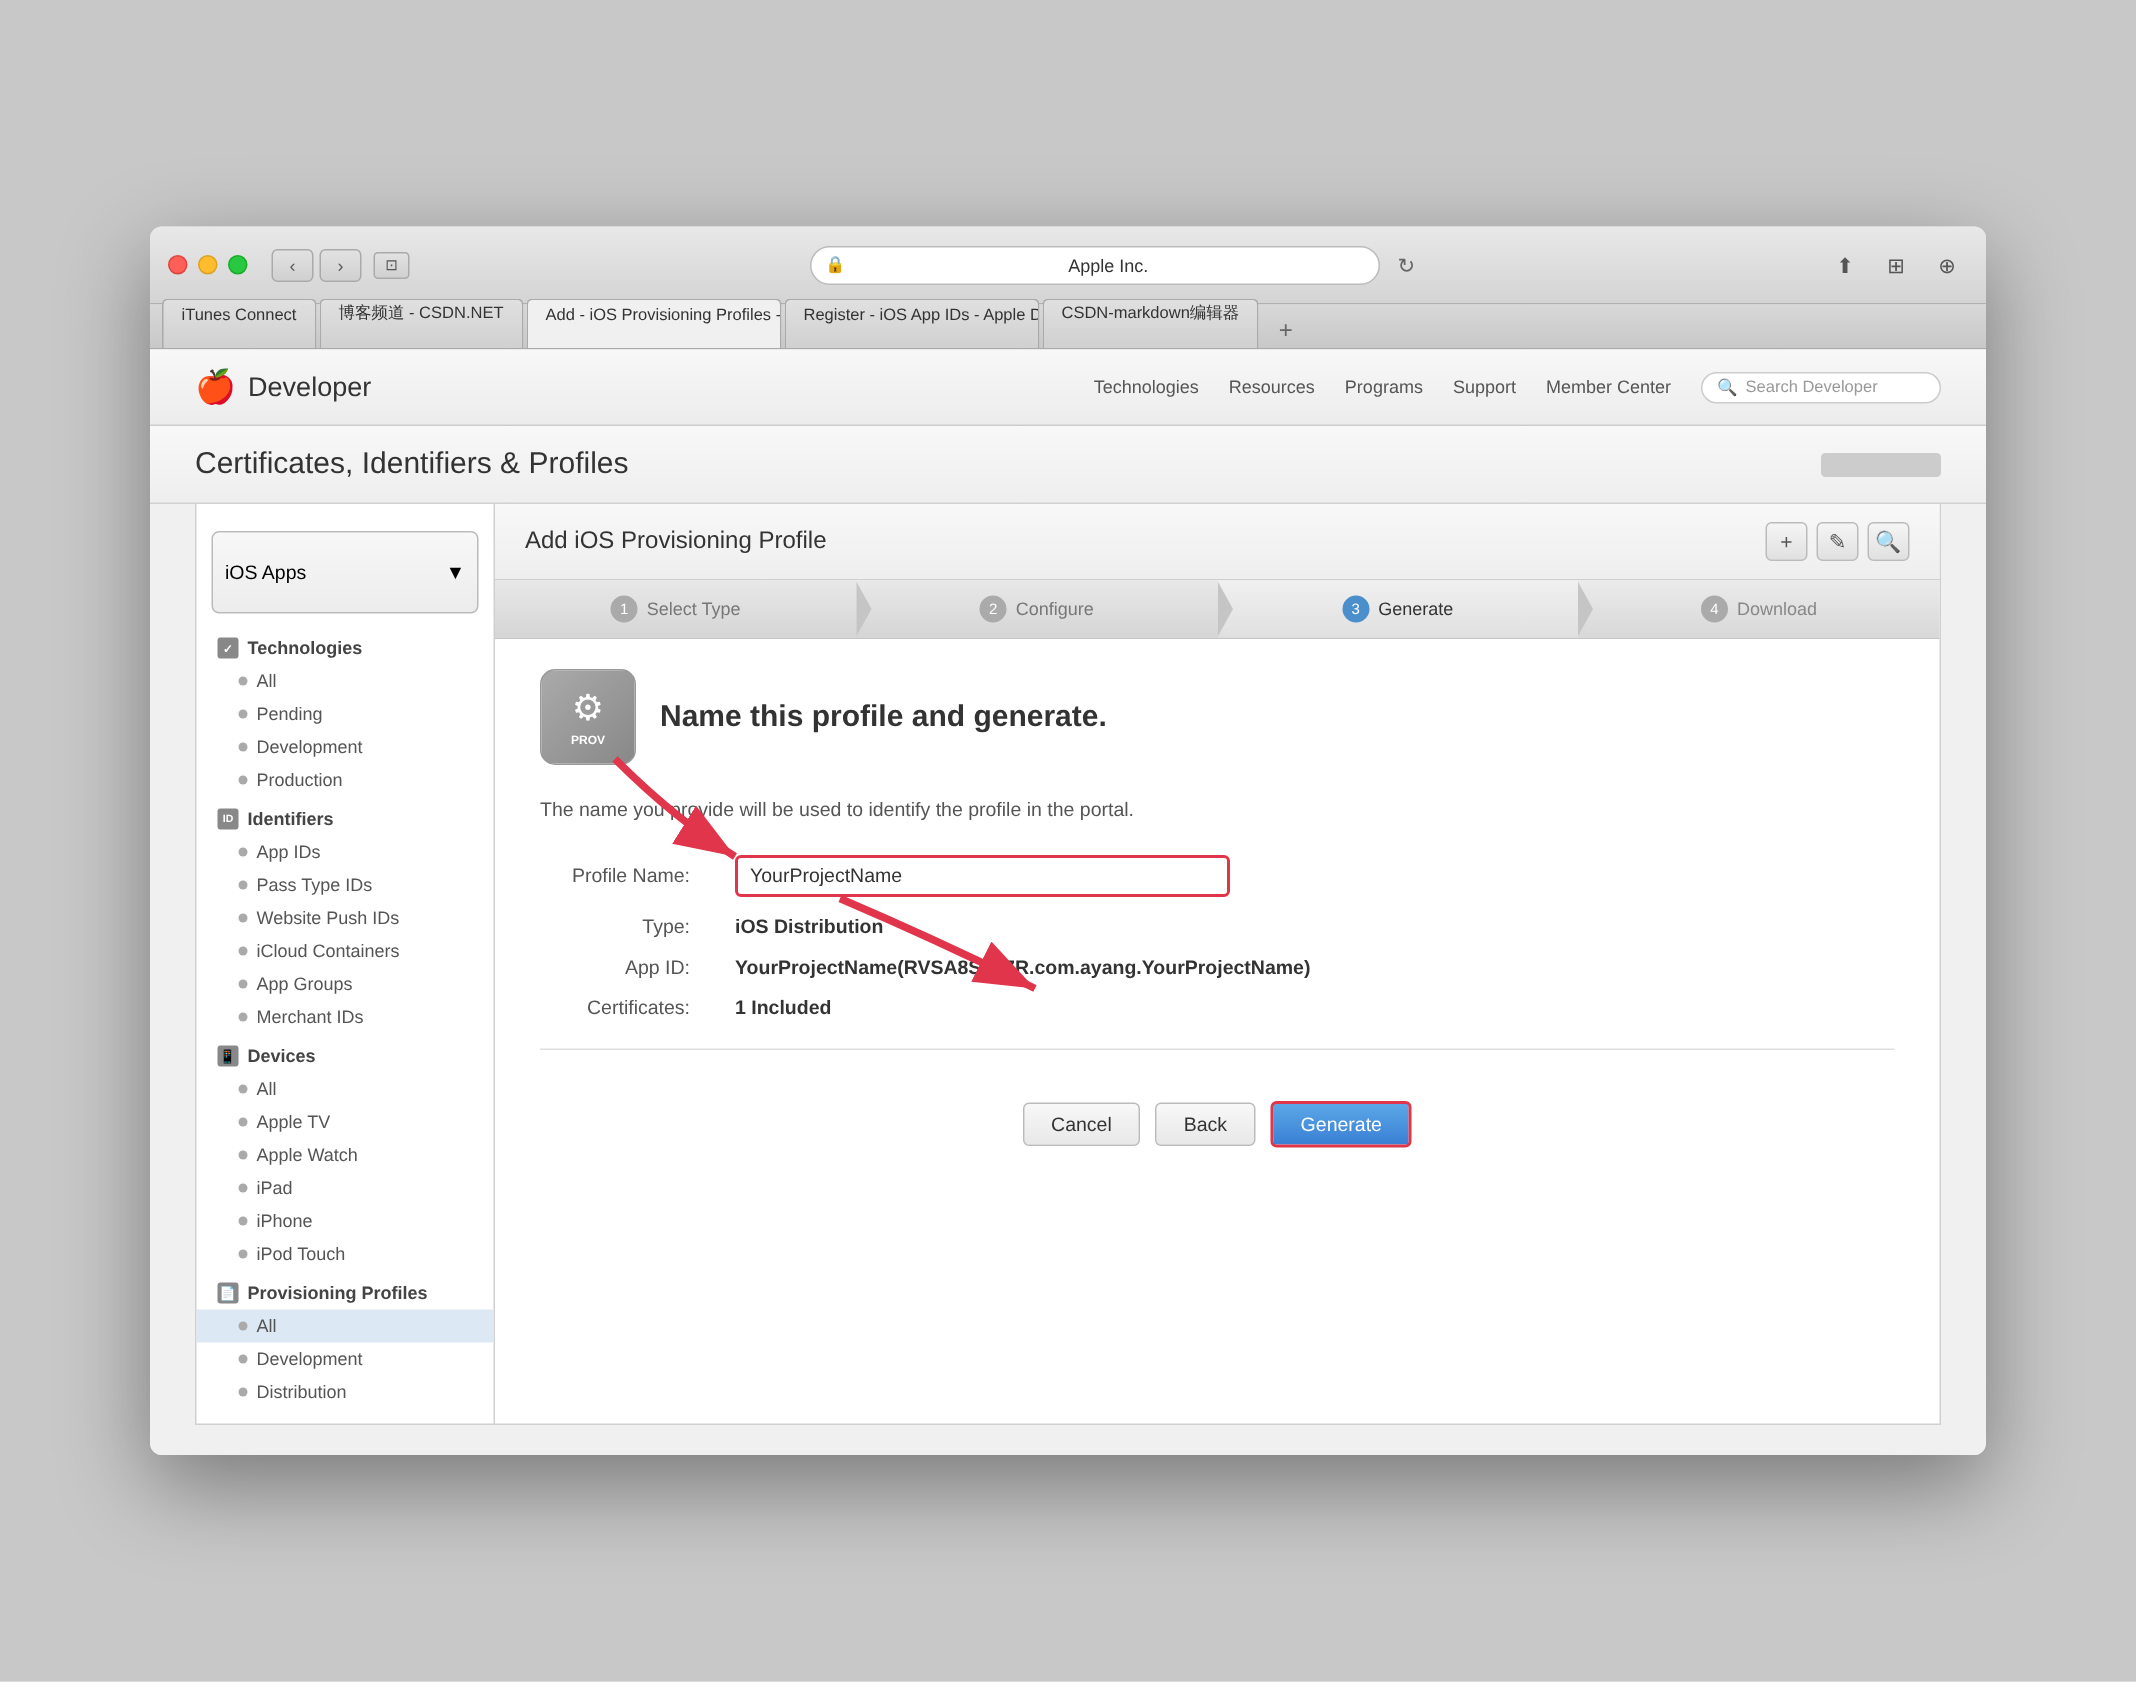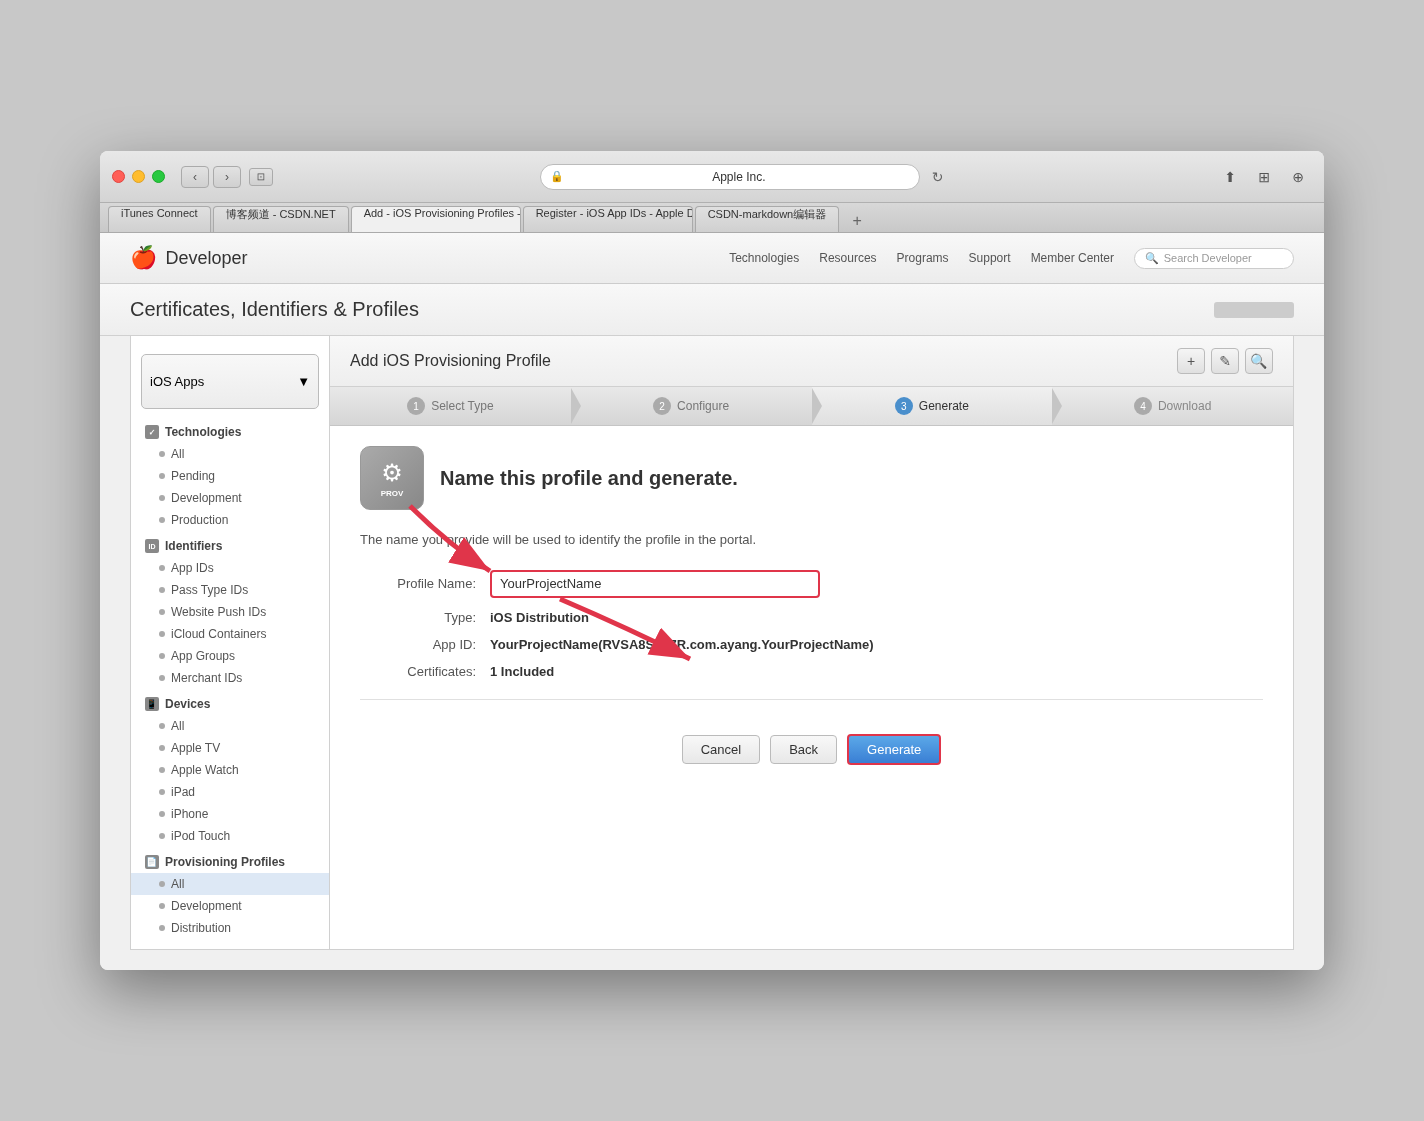--- a/index.html
+++ b/index.html
@@ -129,27 +129,27 @@
       background: linear-gradient(to bottom, #d8d8d8, #c8c8c8);
       height: 30px;
       display: flex;
       align-items: flex-end;
       padding: 0 8px;
       border-bottom: 1px solid #aaa;
       gap: 2px;
     }
     .tab {
       height: 26px;
-      padding: 0 12px;
+      padding: 16px 12px;
       background: linear-gradient(to bottom, #e0e0e0, #d0d0d0);
       border: 1px solid #aaa;
       border-bottom: none;
       border-radius: 4px 4px 0 0;
       display: flex;
-      align-items: flex-start;
+      align-items: flex-end;
       font-size: 11px;
       color: #333;
       cursor: pointer;
       max-width: 170px;
       overflow: hidden;
       white-space: nowrap;
     }
     .tab.active {
       background: #f0f0f0;
       z-index: 1;
@@ -448,21 +448,21 @@
     .form-row {
       display: flex;
       align-items: center;
       margin-bottom: 12px;
     }
     .form-label {
       width: 130px;
       text-align: right;
       font-size: 13px;
       color: #555;
-      padding-right: 14px;
+      padding-right: 30px;
     }
     .form-value {
       font-size: 13px;
       color: #333;
     }
     .form-value.bold {
       font-weight: 600;
     }
     .profile-name-input {
       width: 330px;

